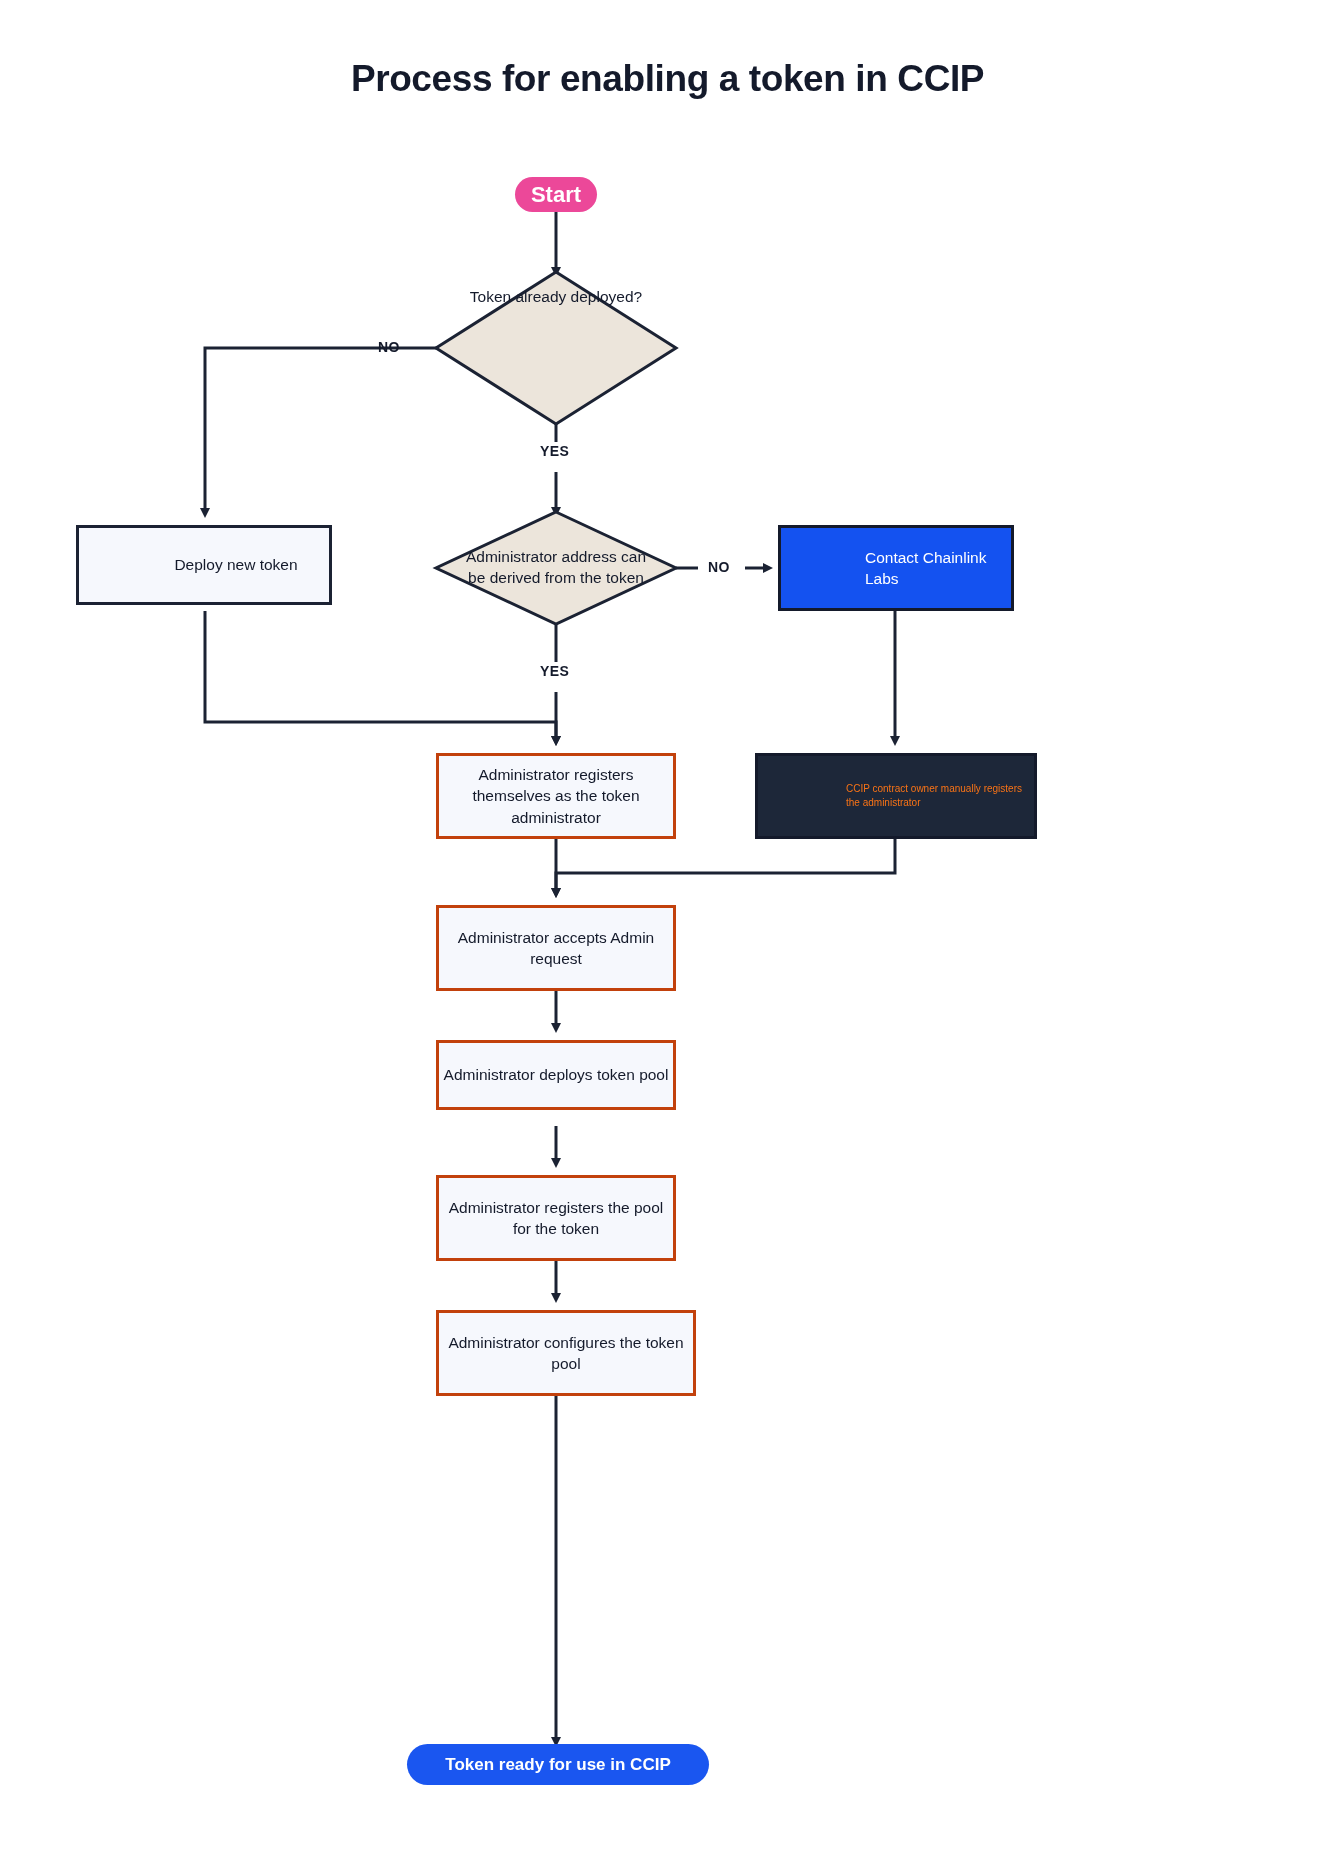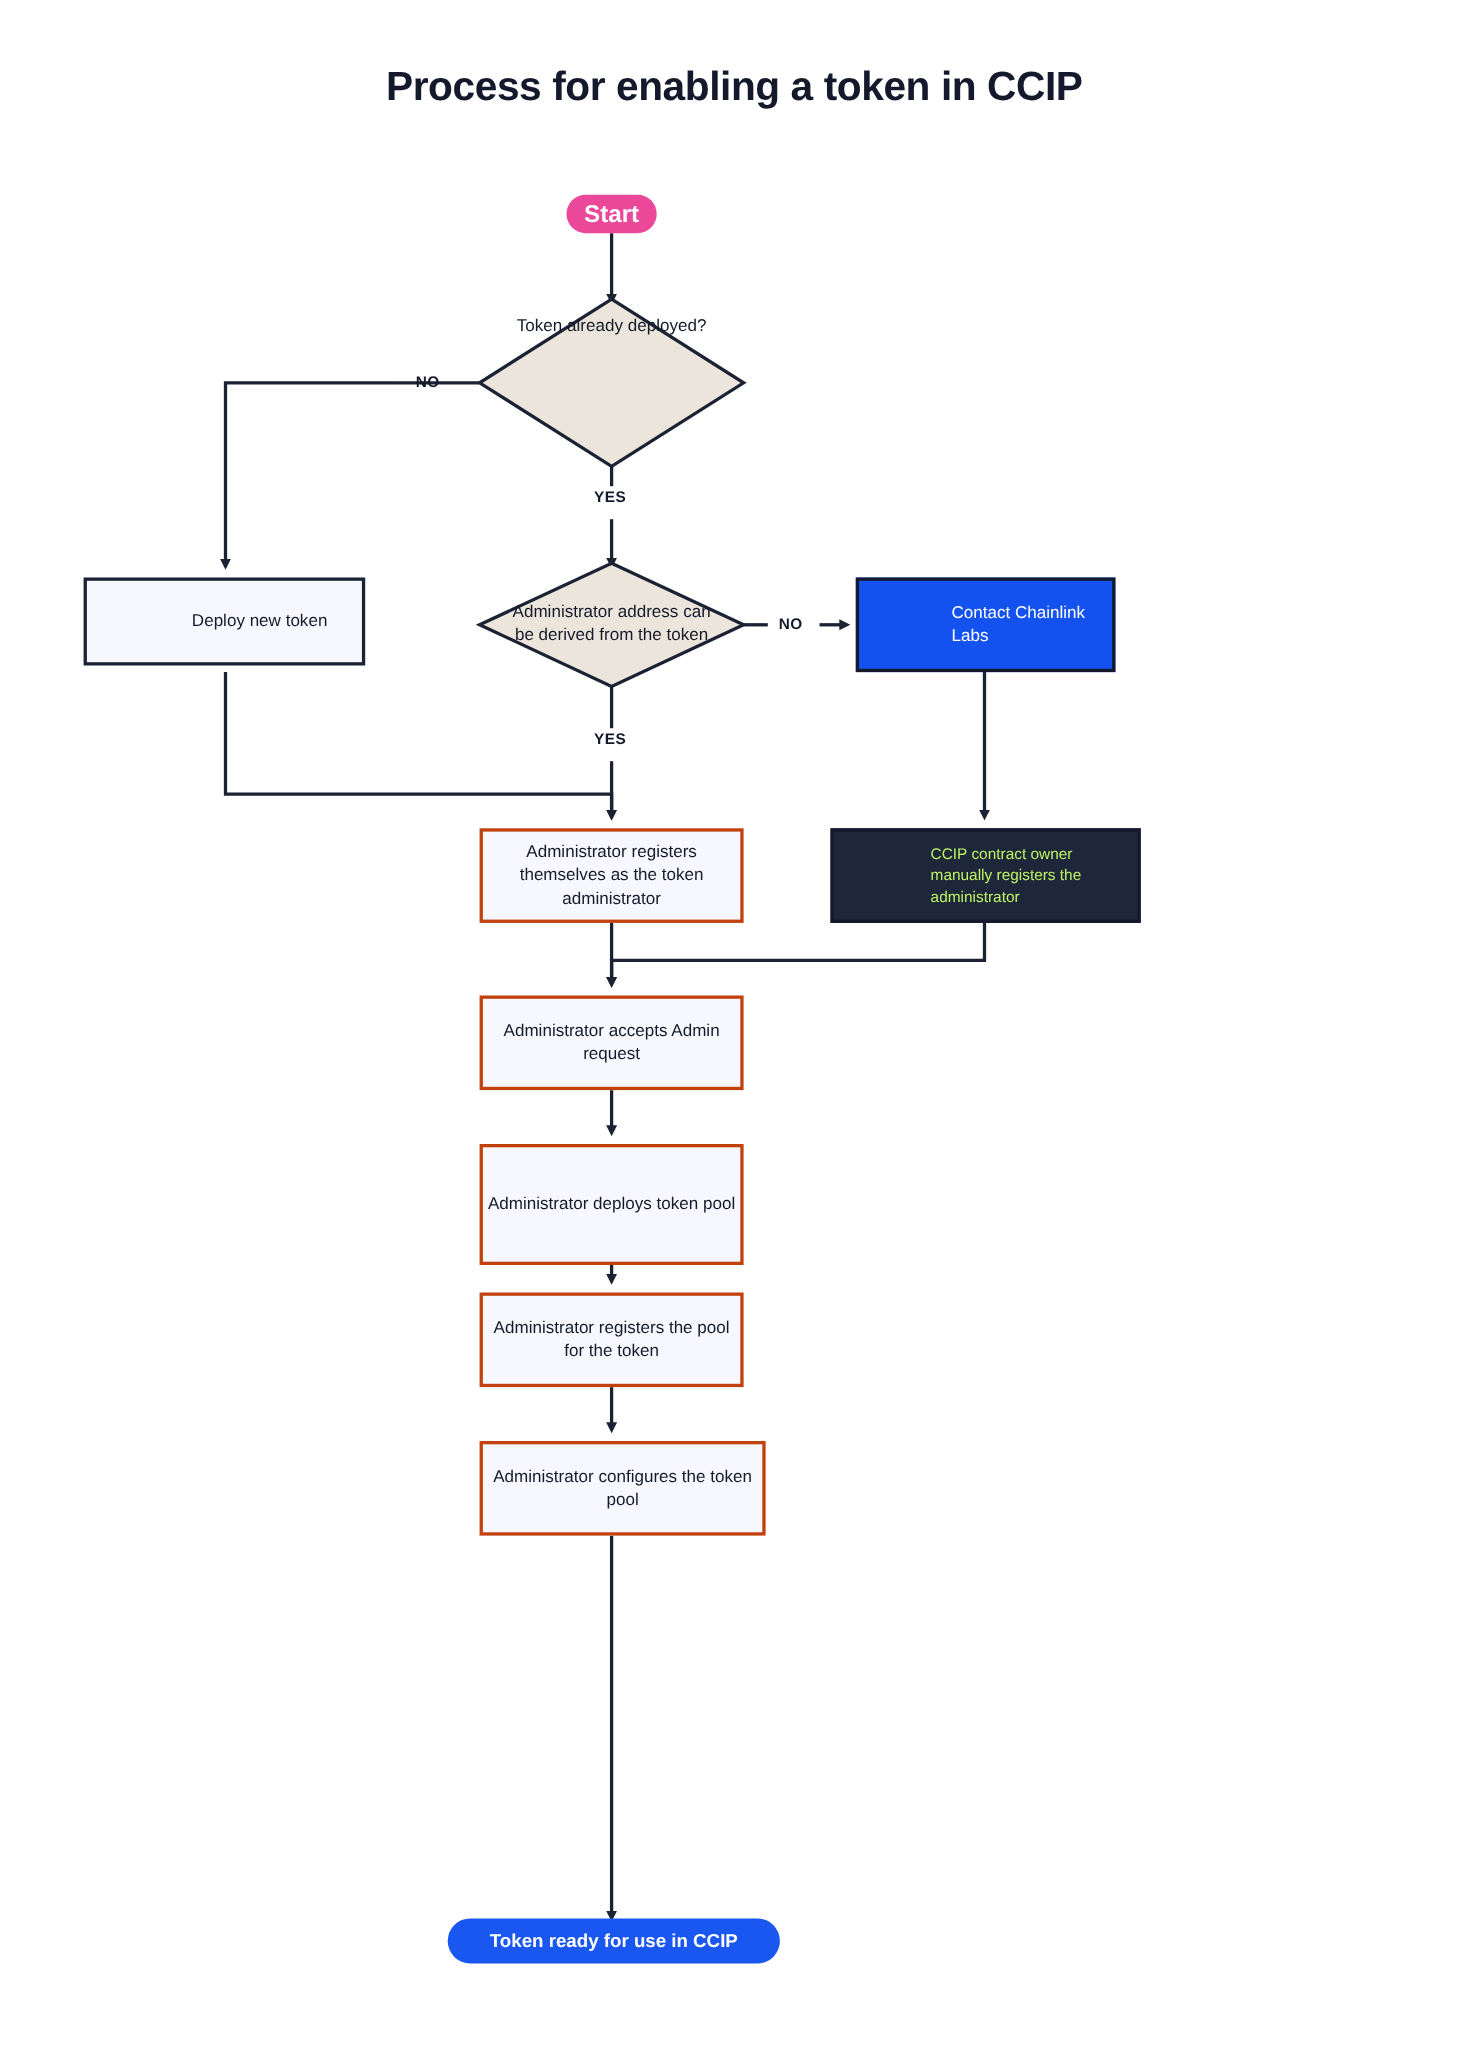--- a/index.html
+++ b/index.html
@@ -129,22 +129,22 @@
     width: 282px;
     height: 86px;
     background: #1d2739;
     border: 3px solid #141a2b;
     box-sizing: border-box;
     display: flex;
     align-items: center;
     padding-left: 14px;
   }
   .dark-box .lbl {
-    color: #bef264;
-    font-size: 14px;
+    color: #f97316;
+    font-size: 10px;
     line-height: 1.36;
     margin-left: 12px;
   }
   .diamond-text {
     position: absolute;
     display: flex;
     align-items: center;
     justify-content: center;
     text-align: center;
     font-size: 15.5px;
@@ -289,21 +289,21 @@
   </div>
 
   <div class="proc-box" style="left:436px; top:753px; width:240px; height:86px;">
     <span>Administrator registers themselves as the token administrator</span>
   </div>
 
   <div class="proc-box" style="left:436px; top:905px; width:240px; height:86px;">
     <span>Administrator accepts Admin request</span>
   </div>
 
-  <div class="proc-box" style="left:436px; top:1040px; width:240px; height:110px;">
+  <div class="proc-box" style="left:436px; top:1040px; width:240px; height:70px;">
     <span>Administrator deploys token pool</span>
   </div>
 
   <div class="proc-box" style="left:436px; top:1175px; width:240px; height:86px;">
     <span>Administrator registers the pool for the token</span>
   </div>
 
   <div class="proc-box" style="left:436px; top:1310px; width:260px; height:86px;">
     <span>Administrator configures the token pool</span>
   </div>

